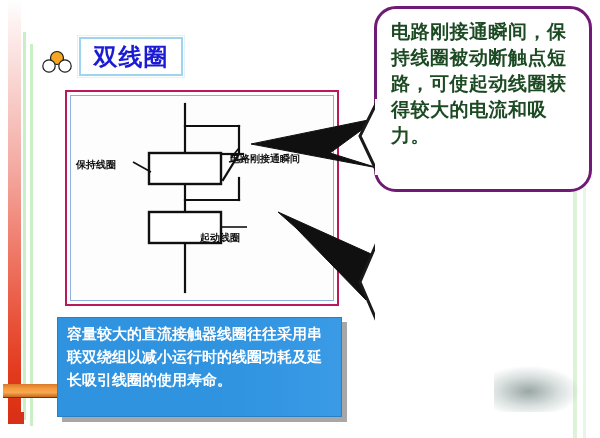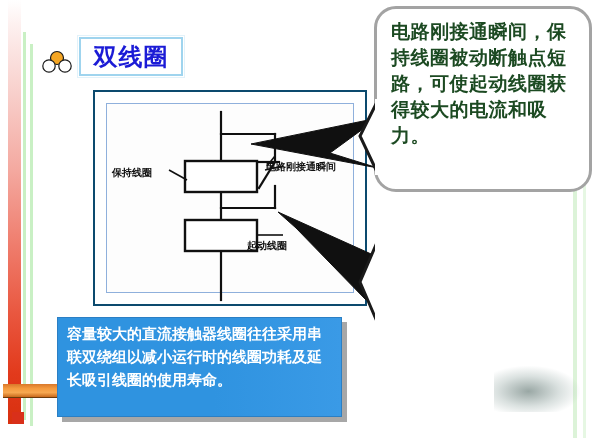--- a/index.html
+++ b/index.html
@@ -96,45 +96,44 @@
   }
 
   
   .diagram-frame {
     position: absolute;
     left: 65px;
     top: 90px;
     width: 274px;
     height: 216px;
     background: #ffffff;
-    border: 2px solid #0c4a6e;
-    box-sizing: border-box;
-    padding: 11px;
-    margin-left: 28px;
+    border: 2px solid #be185d;
+    box-sizing: border-box;
+    padding: 3px;
   }
   .diagram-inner {
     width: 100%;
     height: 100%;
     border: 1px solid #8fb0dc;
     box-sizing: border-box;
     position: relative;
     background: #fdfdfd;
   }
   .diagram-svg { position: absolute; left: 0; top: 0; }
   .dlabel {
     position: absolute;
     font-family: "DejaVu Serif", "Liberation Serif", serif;
     font-weight: bold;
     font-size: 10px;
     color: #101010;
     white-space: nowrap;
   }
   .lbl-hold    { left: 5px;   top: 62px; }
   .lbl-contact { left: 159px; top: 56px; }
-  .lbl-start   { left: 140px; top: 135px; }
+  .lbl-start   { left: 129px; top: 135px; }
 
   
   .caption-shadow {
     position: absolute;
     left: 62px;
     top: 322px;
     width: 285px;
     height: 100px;
     background: #a7a7a7;
   }
@@ -155,21 +154,21 @@
     font-size: 15px;
     line-height: 23px;
     color: #ffffff;
     letter-spacing: 0px;
   }
 
   
   .bubble {
     position: absolute;
     background: #ffffff;
-    border: 3px solid #a3a3a3;
+    border: 3px solid #701a75;
     border-radius: 22px;
     box-sizing: border-box;
     padding: 9px 10px 6px 14px;
   }
   .bubble-text {
     font-family: "DejaVu Serif", "Liberation Serif", serif;
     font-weight: bold;
     font-size: 19px;
     line-height: 26px;
     color: #1c4a22;

